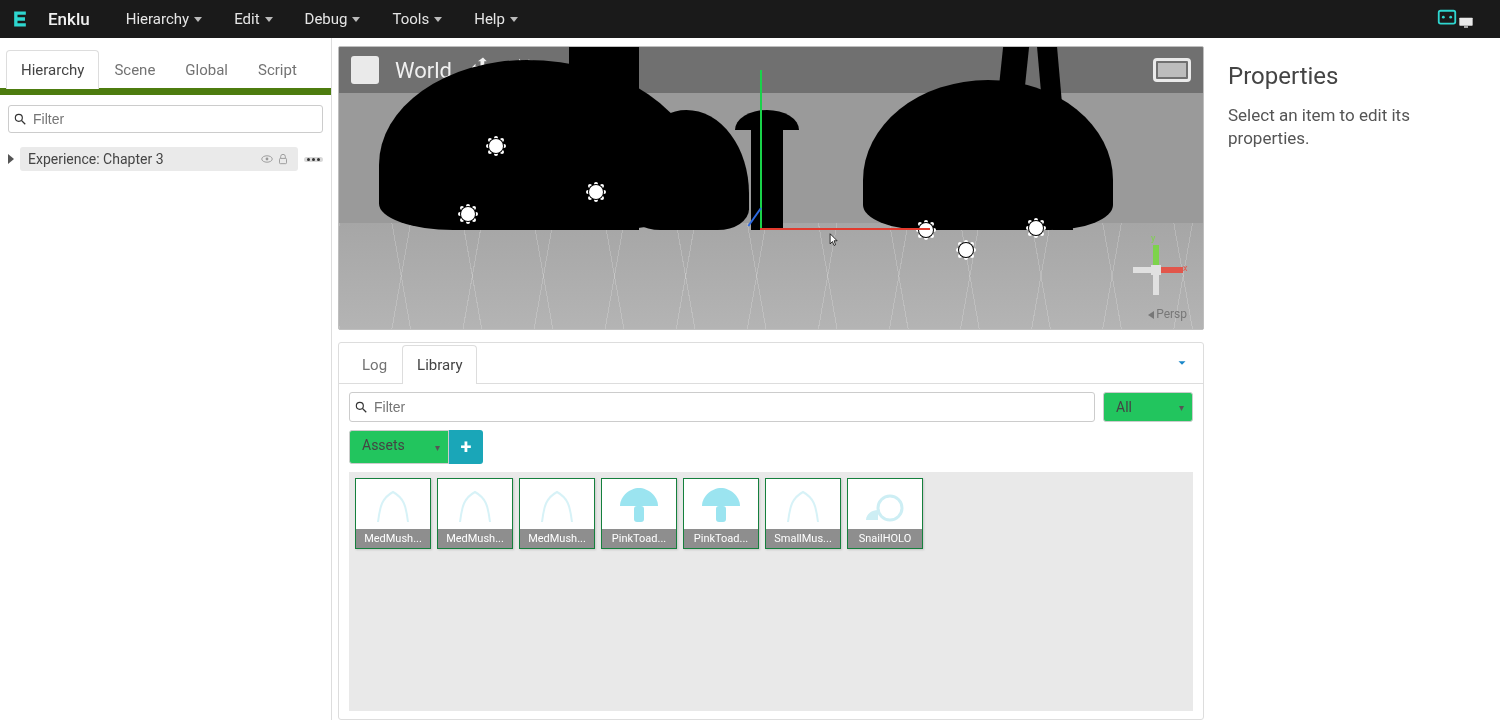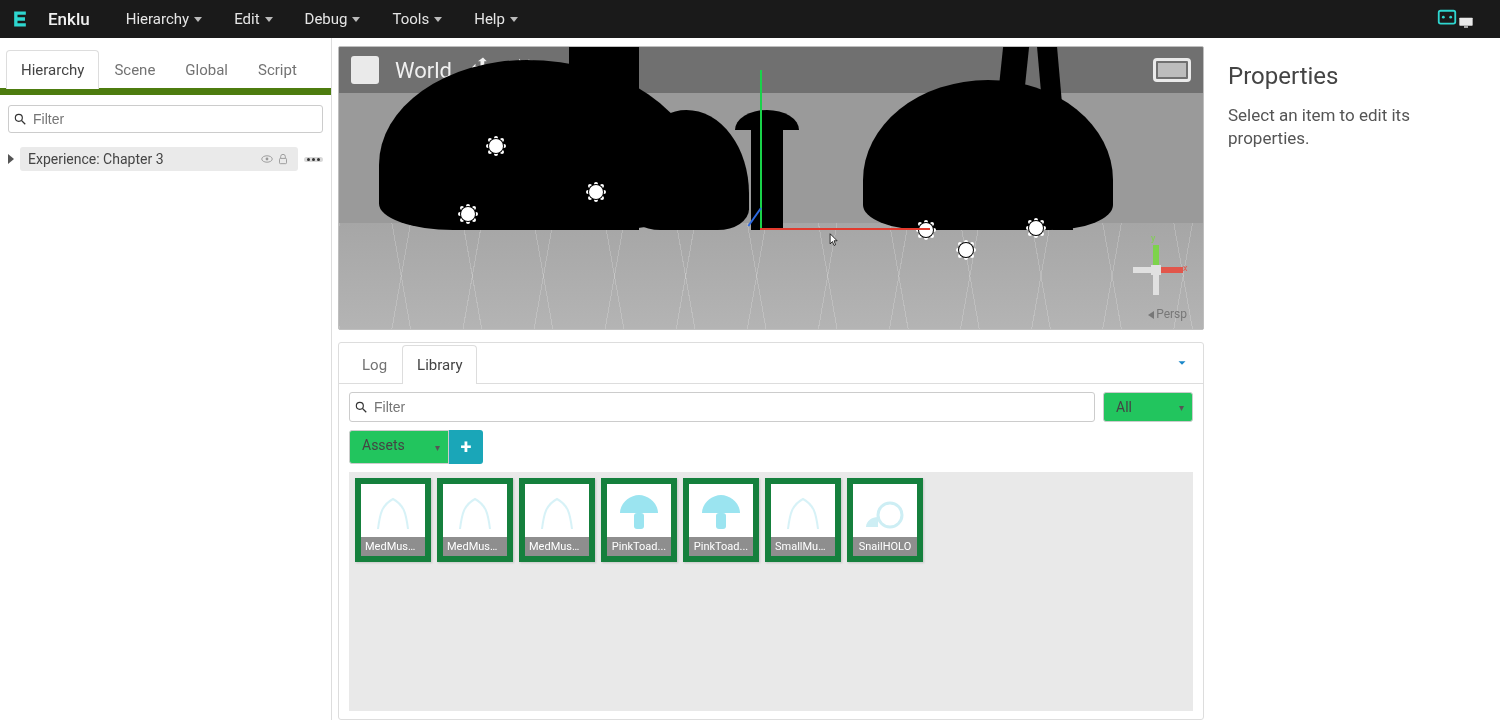--- a/index.html
+++ b/index.html
@@ -326,21 +326,21 @@
   .cat-item{
     padding:3px 6px;font-size:15px;color:#333;cursor:pointer;
   }
   .cat-item.active{color:#1aa6b8;font-weight:700;}
   .thumb-grid{
     flex:1;background:#e9e9e9;padding:6px;
     display:flex;gap:6px;align-content:flex-start;flex-wrap:wrap;
     overflow:auto;
   }
   .thumb{
-    width:76px;height:84px;background:#fff;border:6px solid #15803d;
+    width:76px;height:71px;background:#fff;border:1px solid #15803d;
     display:flex;flex-direction:column;cursor:pointer;
     box-shadow:1px 1px 2px rgba(0,0,0,.15);
   }
   .thumb-img{
     flex:1;display:flex;align-items:center;justify-content:center;
     color:#9be4f0;
   }
   .thumb-img svg{width:50px;height:44px;}
   .thumb-label{
     background:#8e8e8e;color:#fff;font-size:11px;

